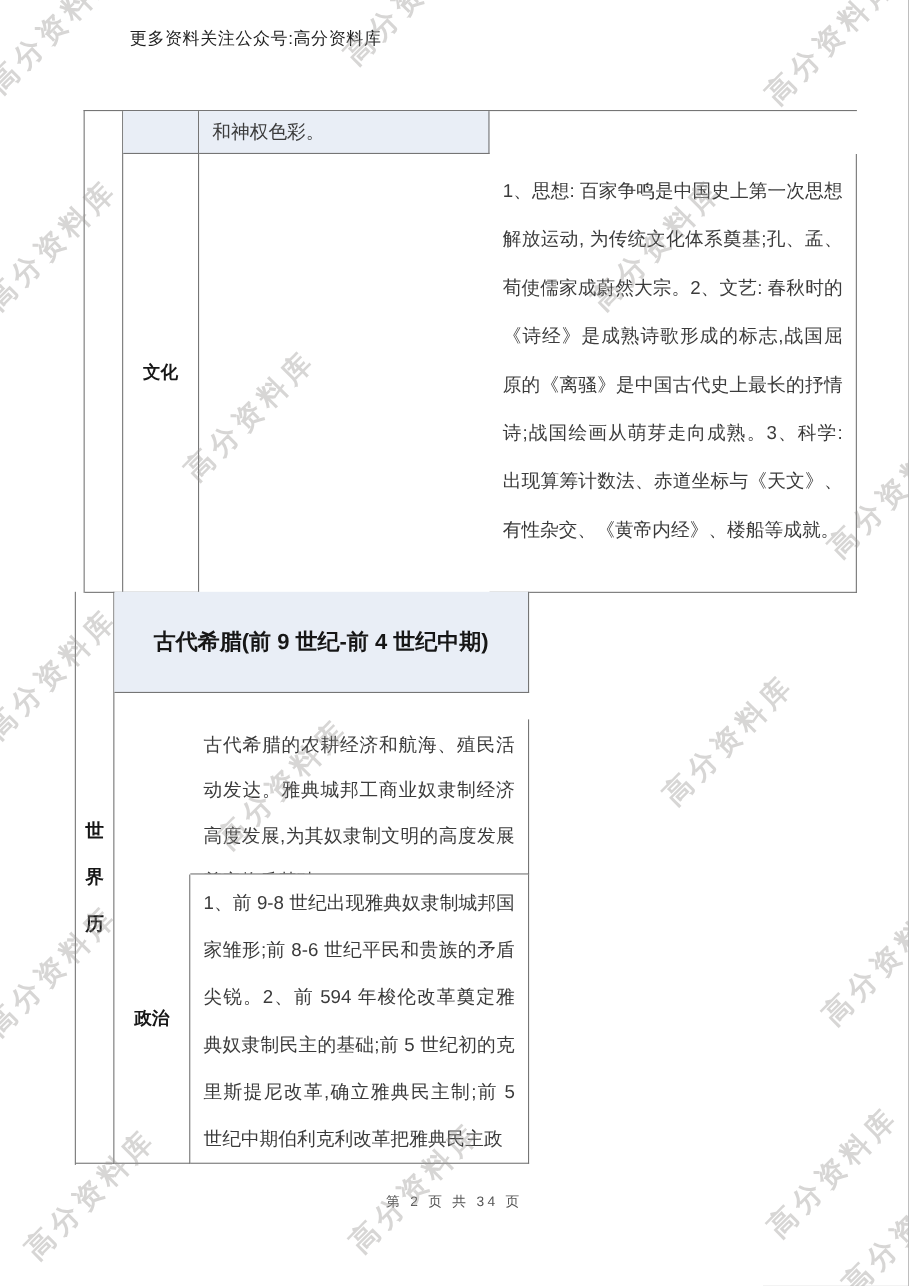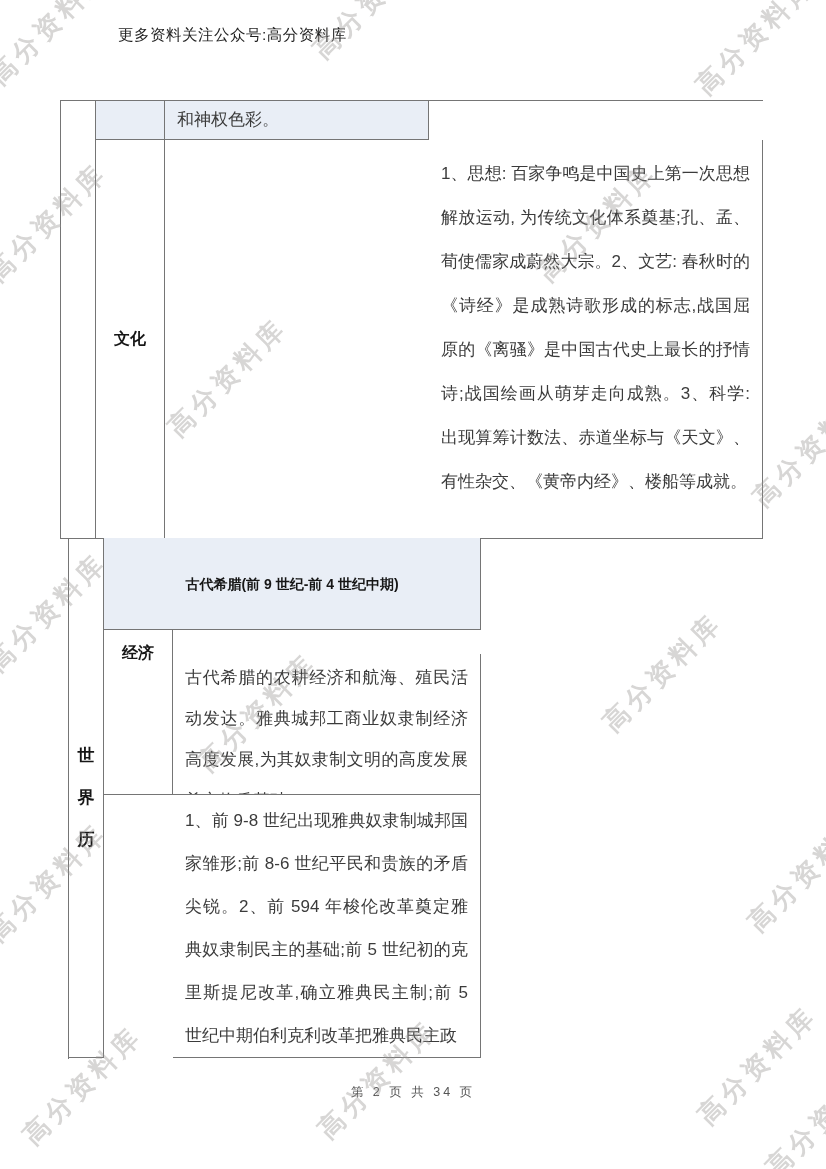--- a/index.html
+++ b/index.html
@@ -31,21 +31,21 @@
     z-index:2;
   }
   .footer-note{
     position:absolute;left:0;top:1084px;width:100%;
     text-align:center;font-size:12.5px;color:#555;letter-spacing:3px;
     z-index:2;
   }
   
   .tbl{position:absolute;z-index:1;display:grid;box-sizing:border-box;
        border-left:1px solid #757575;border-top:1px solid #757575;}
-  .tbl-top{left:60px;top:100px;width:703px;height:439px;
+  .tbl-top{left:76px;top:100px;width:703px;height:439px;
        grid-template-columns:35px 69px 264px 334px;
        grid-template-rows:39px 399px;}
   .tbl-bottom{left:68px;top:538px;width:703px;height:521px;
        grid-template-columns:35px 69px 308px 290px;
        grid-template-rows:92px 165px 263px;border-top:none;}
   .cell{
     box-sizing:border-box;
     border-right:1px solid #757575;
     border-bottom:1px solid #757575;
     overflow:hidden;
@@ -69,21 +69,21 @@
     font-weight:bold;font-size:16px;color:#161616;
   }
   .label-top{align-items:flex-start;padding-top:13px;}
   .side-cell{
     display:flex;align-items:center;justify-content:center;
     font-weight:bold;font-size:17px;color:#161616;
     white-space:pre-line;line-height:42px;text-align:center;
   }
   .hdr{
     display:flex;align-items:center;justify-content:center;
-    font-weight:bold;font-size:14px;color:#161616;
+    font-weight:bold;font-size:20px;color:#161616;
     text-align:center;line-height:46px;
     padding:0 8px;box-sizing:border-box;
   }
 </style>
 </head>
 <body>
 
 <div class="page">
 
   <div class="wm" style="left:-28px;top:8px">高分资料库</div>
@@ -117,22 +117,22 @@
   </div>
 
   <div class="tbl tbl-bottom">
 
     <div class="cell side-cell" style="grid-row:1/4;grid-column:1">世
 界
 历</div>
 
     <div class="cell blue hdr" style="grid-row:1;grid-column:2/4">古代希腊(前 9 世纪-前 4 世纪中期)</div>
 
-    <div class="cell label-cell label-top" style="grid-row:2;grid-column:2">经济</div>
     <div class="cell txt lh41" style="grid-row:2;grid-column:3;padding-top:3px">古代希腊的农耕经济和航海、殖民活动发达。雅典城邦工商业奴隶制经济高度发展,为其奴隶制文明的高度发展奠定物质基础。</div>
 
 
+    <div class="cell label-cell" style="grid-row:3;grid-column:2">政治</div>
     <div class="cell txt lh43" style="grid-row:3;grid-column:3">1、前 9-8 世纪出现雅典奴隶制城邦国家雏形;前 8‐6 世纪平民和贵族的矛盾尖锐。2、前 594 年梭伦改革奠定雅典奴隶制民主的基础;前 5 世纪初的克里斯提尼改革,确立雅典民主制;前 5 世纪中期伯利克利改革把雅典民主政</div>
   </div>
 
   <div class="footer-note">第 2 页 共 34 页</div>
 
 </div>
 
 </body></html>

